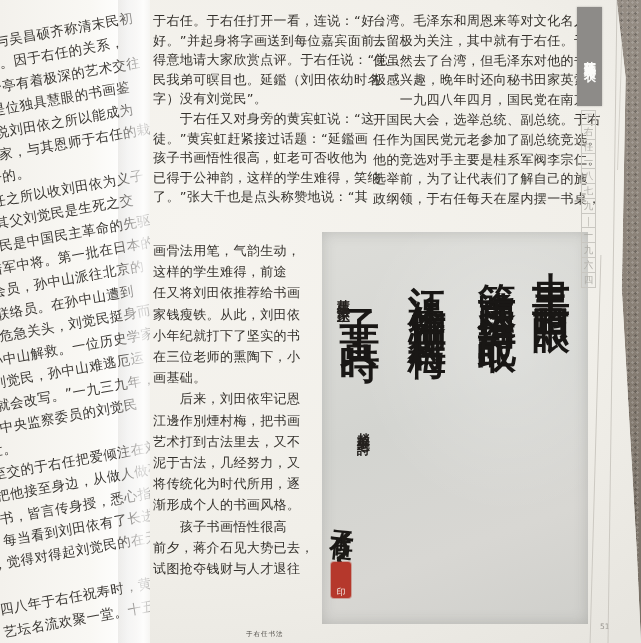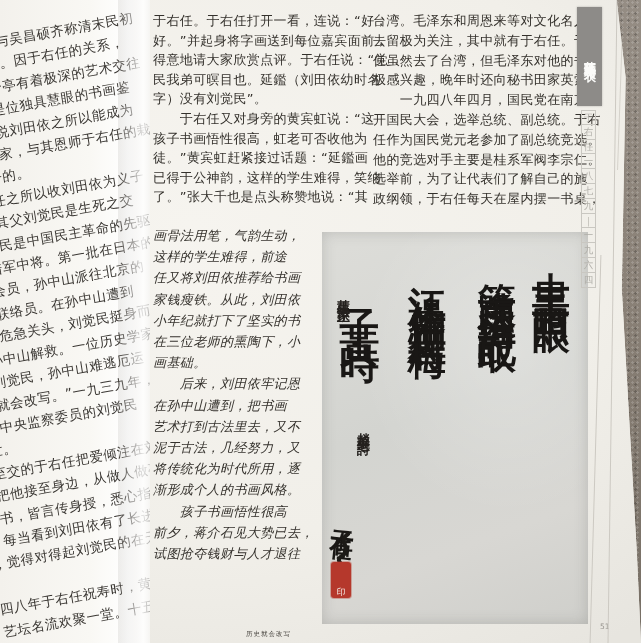--- a/index.html
+++ b/index.html
@@ -27,21 +27,21 @@
     background:linear-gradient(90deg,#f3f1ec 0%,#f9f8f4 60%,#ffffff 86%,#efede7 100%);}
   .left-text{position:absolute;left:-92px;top:14px;width:300px;
     transform:rotate(-9deg) skewY(-1deg);transform-origin:180px 0;
     font-size:13.5px;line-height:22.4px;letter-spacing:.5px;color:#3a3733;white-space:nowrap;}
   .gutter-shade{position:absolute;left:118px;top:0;width:46px;height:643px;
     background:linear-gradient(90deg,rgba(90,85,75,.10),rgba(255,255,255,.85) 55%,rgba(120,115,105,.08));}
 
   
   .col{position:absolute;font-size:13px;color:#34312c;letter-spacing:.4px;white-space:nowrap;}
   .col1-wide{left:153px;top:11px;line-height:19.6px;}
-  .col1-narrow{left:153px;top:225px;line-height:21.2px;font-style:italic;}
+  .col1-narrow{left:153px;top:240px;line-height:21.2px;}
   .col2{left:373px;top:11px;line-height:19.8px;}
   .ln{height:inherit;}
 
   
   .callig{position:absolute;left:322px;top:232px;width:266px;height:392px;
     background:
       radial-gradient(80% 60% at 70% 30%, rgba(255,255,255,.25), transparent 70%),
       linear-gradient(160deg,#ddddd9 0%,#d3d4d0 45%,#d8d7d3 75%,#cfcfcb 100%);
     box-shadow:inset 0 0 14px rgba(90,90,88,.25);}
   .vcol{position:absolute;writing-mode:vertical-rl;text-orientation:upright;
@@ -121,35 +121,35 @@
       <div class="gutter-shade"></div>
     </div>
 
     <div class="col col1-wide">
         <div class="ln">于右任。于右任打开一看，连说：“好，</div>
         <div class="ln">好。”并起身将字画送到每位嘉宾面前，</div>
         <div class="ln">得意地请大家欣赏点评。于右任说：“觉</div>
         <div class="ln">民我弟可暝目也。延鑑（刘田依幼时名</div>
         <div class="ln">字）没有刘觉民”。</div>
         <div class="ln">　　于右任又对身旁的黄宾虹说：“这</div>
+        <div class="ln">徒。”黄宾虹赶紧接过话题：“延鑑画</div>
         <div class="ln">孩子书画悟性很高，虹老可否收他为</div>
-        <div class="ln">徒。”黄宾虹赶紧接过话题：“延鑑画</div>
         <div class="ln">已得于公神韵，这样的学生难得，笑纳</div>
         <div class="ln">了。”张大千也是点头称赞地说：“其</div>
       </div>
     <div class="col col1-narrow">
         <div class="ln">画骨法用笔，气韵生动，</div>
         <div class="ln">这样的学生难得，前途</div>
         <div class="ln">任又将刘田依推荐给书画</div>
         <div class="ln">家钱瘦铁。从此，刘田依</div>
         <div class="ln">小年纪就打下了坚实的书</div>
         <div class="ln">在三位老师的熏陶下，小</div>
         <div class="ln">画基础。</div>
         <div class="ln">　　后来，刘田依牢记恩</div>
-        <div class="ln">在孙中山遭到，把书画</div>
+        <div class="ln">江邊作別煙村梅，把书画</div>
         <div class="ln">艺术打到古法里去，又不</div>
         <div class="ln">泥于古法，几经努力，又</div>
         <div class="ln">将传统化为时代所用，逐</div>
         <div class="ln">渐形成个人的书画风格。</div>
         <div class="ln">　　孩子书画悟性很高</div>
         <div class="ln">前夕，蒋介石见大势已去，</div>
         <div class="ln">试图抢夺钱财与人才退往</div>
       </div>
     <div class="col col2">
         <div class="ln">台湾。毛泽东和周恩来等对文化名人的</div>
@@ -192,19 +192,19 @@
         <div class="cell">七</div>
         <div class="cell">九</div>
         <div class="cell">｜</div>
         <div class="cell">一</div>
         <div class="cell">九</div>
         <div class="cell">六</div>
         <div class="cell">四</div>
       </div>
 
     <div class="pageno">51</div>
-    <div class="footer">历史就会改写</div>
+    <div class="footer">于右任书法</div>
 
     <div class="edge e1"></div>
     <div class="edge e2"></div>
     <div class="edge e3"></div>
   </div>
 </div>
 
 </body></html>

